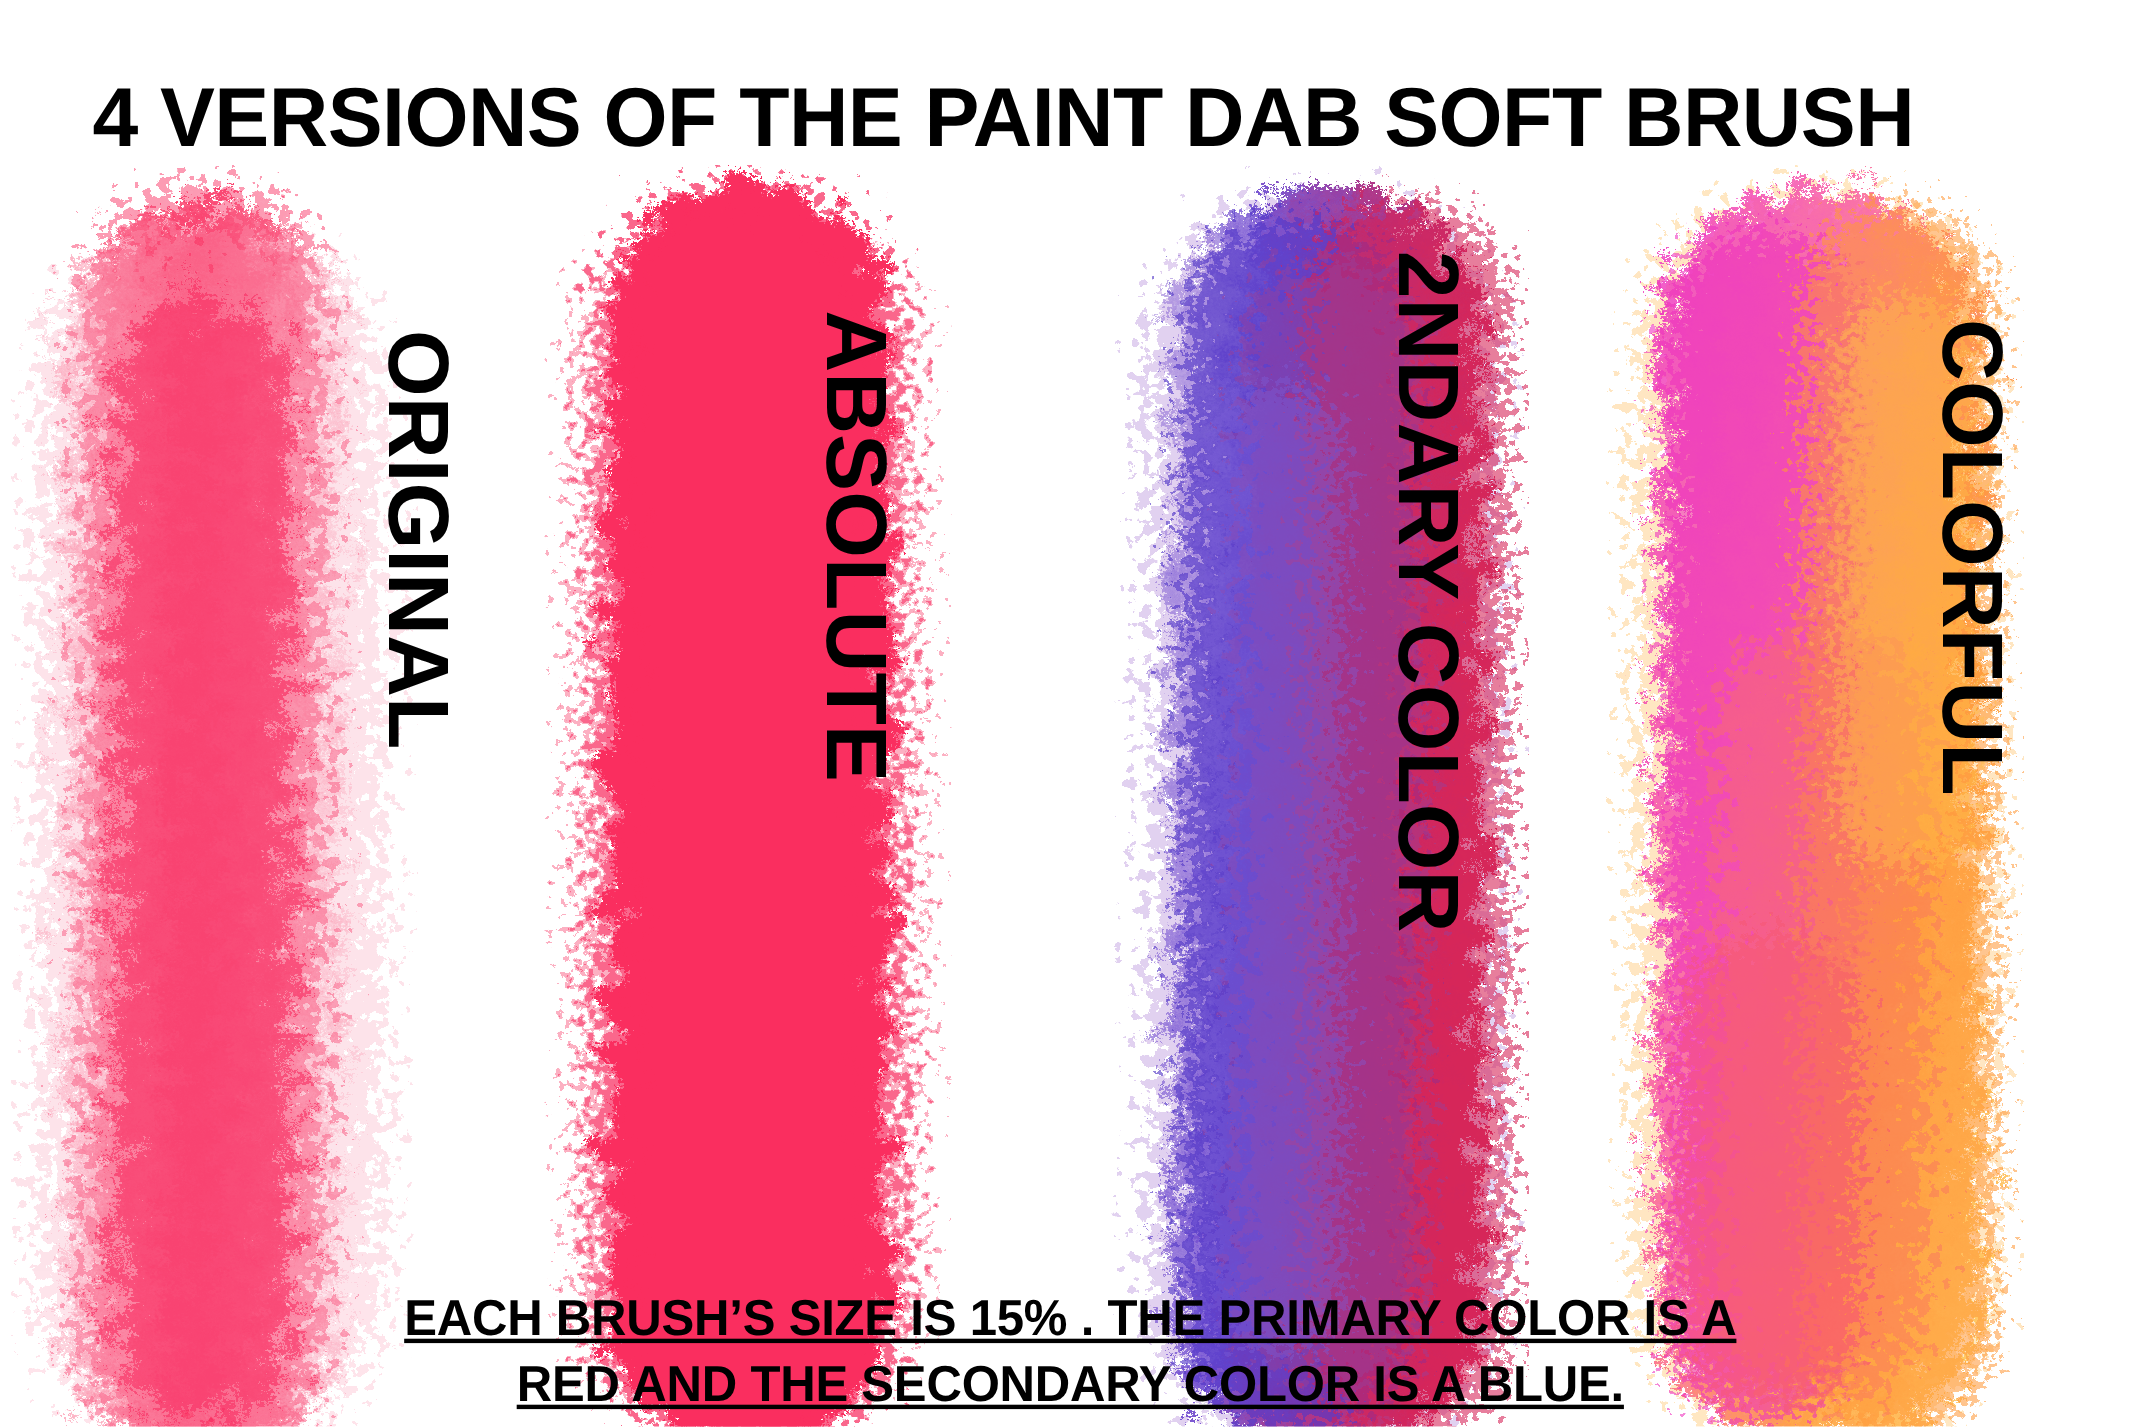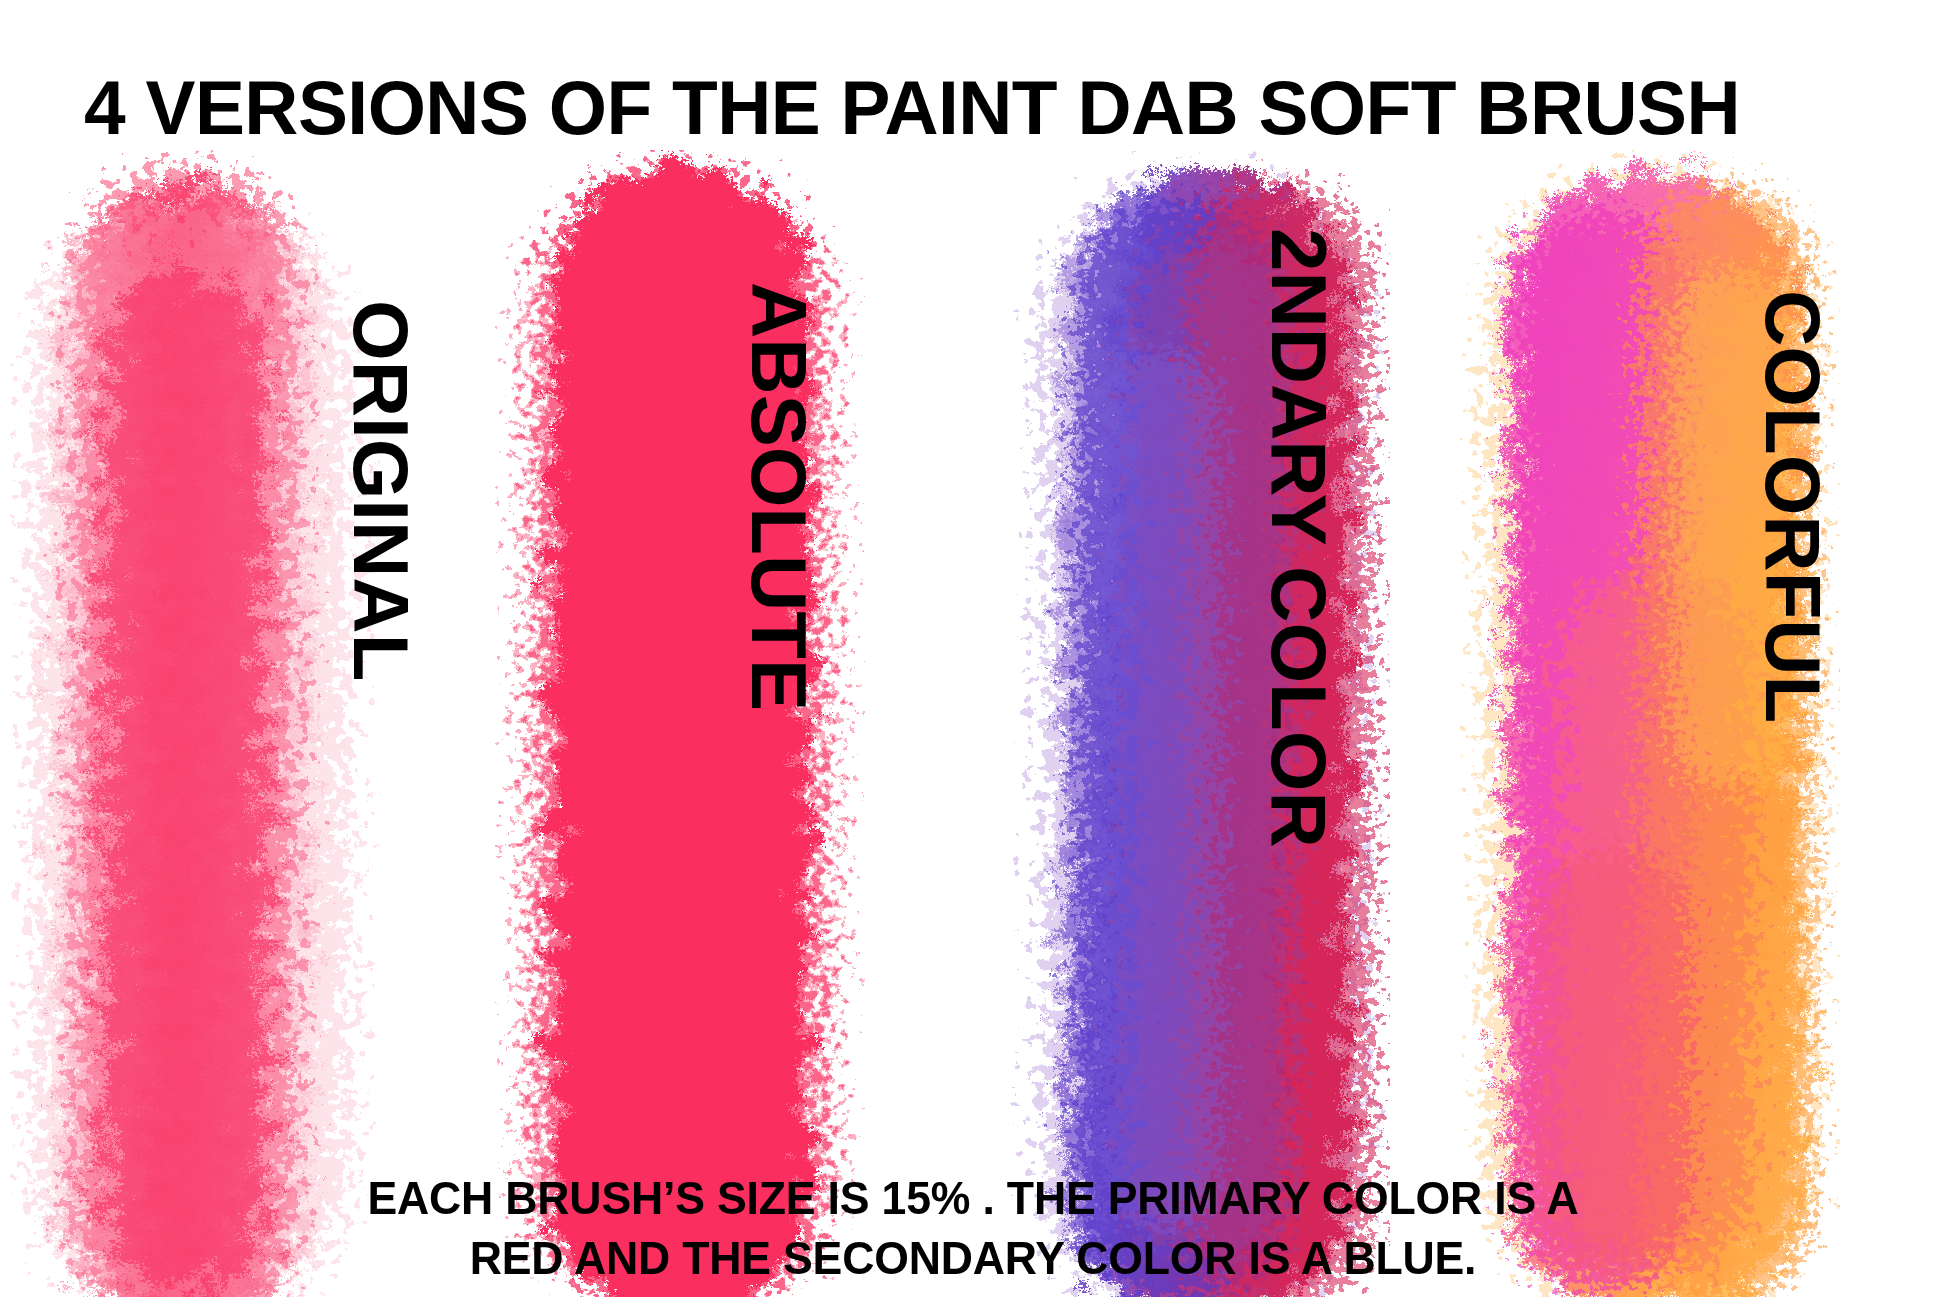--- a/index.html
+++ b/index.html
@@ -70,20 +70,21 @@
   #label-colorful  { left: 1832px; top: 290px; }
 
   
   #caption {
     position: absolute;
     left: 0;
     top: 1168px;
     width: 1946px;
     text-align: center;
     z-index: 45;
+    text-decoration: underline;
   }
   .caption-line {
     font-family: "Liberation Sans", sans-serif;
     font-weight: bold;
     font-size: 46px;
     line-height: 60px;
     letter-spacing: -0.2px;
     color: #000000;
     white-space: nowrap;
     transform: scaleX(0.97);

